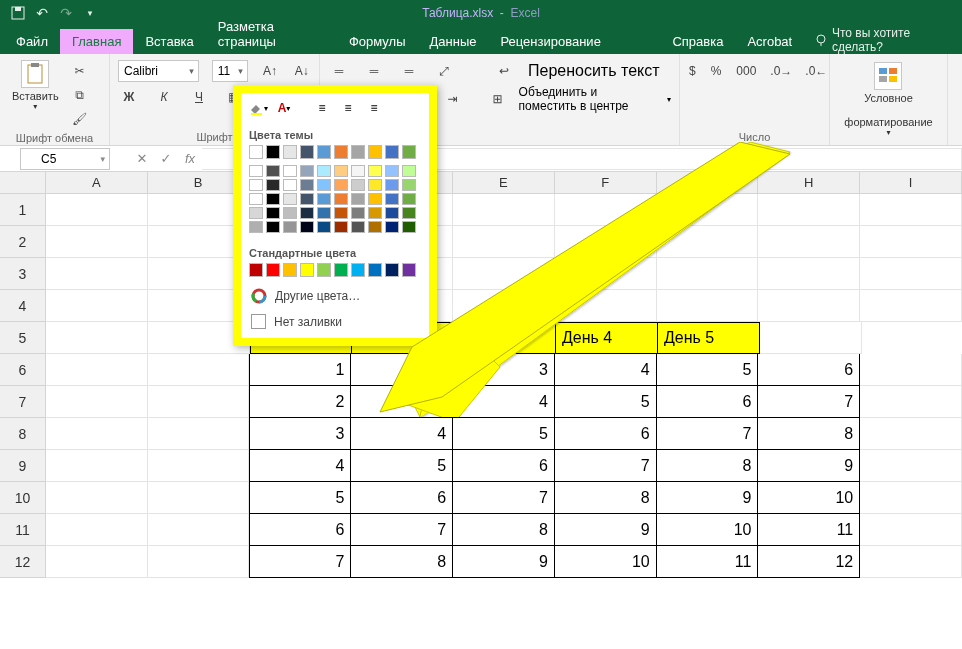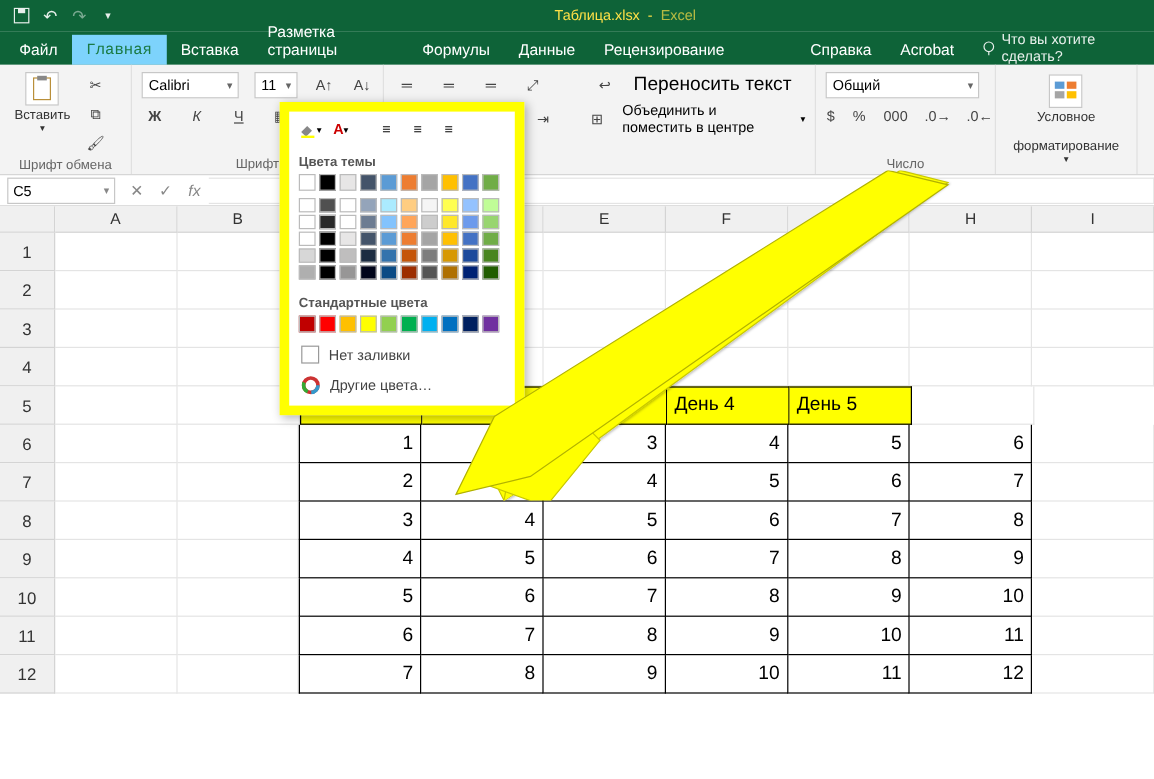--- a/index.html
+++ b/index.html
@@ -1,44 +1,44 @@
 <!DOCTYPE html>
 <html><head>
 <meta charset="utf-8">
 <style>
   * { box-sizing: border-box; margin: 0; padding: 0; font-family: "Segoe UI", sans-serif; }
   body { background: #fff; width: 962px; height: 649px; overflow: hidden; position: relative; }
 
   .qat { height: 26px; background: #0e6338; display: flex; align-items: center; padding: 0 6px; color: #fff; }
   .qat .qat-btn { width: 24px; height: 22px; display:flex; align-items:center; justify-content:center; opacity:.9; font-size:14px; }
-  .qat .title { position:absolute; left:50%; transform:translateX(-50%); font-size:12px; color:#fde047; white-space:nowrap;margin-left:40px;}
+  .qat .title { position:absolute; left:50%; transform:translateX(-50%); font-size:12px; color:#c4b5fd; white-space:nowrap;}
   .qat .title .dim { opacity:.7;}
 
   .tabs { height: 28px; background: #0e6338; display:flex; align-items:flex-end; padding-left:4px; color:#fff; font-size:13px; }
   .tab { padding: 5px 12px; cursor:pointer; }
-  .tab.active { background:#7dd3fc; color:#1a7a44;font-family:Liberation Mono, monospace; }
+  .tab.active { background:#f0abfc; color:#1a7a44; }
   .tellme { margin-left:auto; display:flex; align-items:center; padding:0 10px; font-size:12px; opacity:.9;}
   .tellme svg { margin-right:5px;}
 
   .ribbon { height: 92px; background:#f3f3f3; border-bottom:1px solid #d6d6d6; display:flex; position:relative;}
   .group { border-right:1px solid #e0e0e0; padding: 4px 8px 2px; display:flex; flex-direction:column; justify-content:space-between;}
   .group-label { font-size:11px; color:#666; text-align:center; padding-top:2px;}
   .g-body { display:flex; align-items:flex-start; gap:6px;}
 
   .bigbtn { display:flex; flex-direction:column; align-items:center; font-size:11px; color:#333; padding:2px 4px;}
   .bigbtn .ic { width:28px; height:28px; background:#fff; border:1px solid #c7c7c7; margin-bottom:2px; display:flex;align-items:center;justify-content:center;}
 
   .font-row { display:flex; align-items:center; gap:13px;}
   .combo { height:22px; border:1px solid #c7c7c7; background:#fff; font-size:12px; padding:0 18px 0 5px; position:relative; display:flex; align-items:center;}
   .combo::after { content:"▾"; position:absolute; right:4px; font-size:9px; color:#666;}
   .sq { width:22px; height:22px; border:1px solid transparent; display:flex; align-items:center; justify-content:center; font-size:12px; color:#444;}
   .sq.b{font-weight:bold;} .sq.i{font-style:italic;} .sq.u{text-decoration:underline;}
 
   .namebox-row { height:26px; border-bottom:1px solid #d6d6d6; display:flex; align-items:center; background:#fff;}
-  .namebox { width:90px; height:22px; border:1px solid #c7c7c7; margin:0 6px; font-size:12px; padding:0 4px; display:flex; align-items:center; position:relative;}
+  .namebox { width:90px; height:22px; border:1px solid #c7c7c7; margin:0 20px; font-size:12px; padding:0 20px; display:flex; align-items:center; position:relative;}
   .namebox::after{content:"▾"; position:absolute; right:4px; font-size:9px; color:#888;}
   .fx-btn { width:24px; text-align:center; color:#888; font-size:13px;}
   .formula-bar{ flex:1; height:22px; border:1px solid #e4e4e4; border-left:none;}
 
   .sheet { position:relative; }
   .colhdr { display:flex; height:22px; }
   .corner { width:46px; background:#f0f0f0; border-right:1px solid #d4d4d4; border-bottom:1px solid #d4d4d4;}
   .ch { width:102px; background:#f0f0f0; border-right:1px solid #d4d4d4; border-bottom:1px solid #d4d4d4; text-align:center; font-size:13px; color:#333; line-height:22px;}
   .rows { }
   .row { display:flex; height:32px;}
@@ -161,21 +161,20 @@
         <div style="width:4px"></div>
         <div class="sq">⊞</div>
         <span style="font-size:12px">Объединить и поместить в центре</span>
           <span style="font-size:8px"> ▾</span>
       </div>
     </div>
   </div>
 
   <div class="group" style="width:150px">
     <div style="display:flex;flex-direction:column;gap:4px;padding-top:2px">
-      <div class="combo" style="width:128px">Общий</div>
       <div class="font-row">
         <div class="sq">$</div>
         <div class="sq">%</div>
         <div class="sq">000</div>
         <div class="sq">.0→</div>
         <div class="sq">.0←</div>
       </div>
     </div>
     <div class="group-label">Число</div>
   </div>
@@ -491,24 +490,24 @@
       <div class="sw" style="background: rgb(255, 192, 0);"></div>
       <div class="sw" style="background: rgb(255, 255, 0);"></div>
       <div class="sw" style="background: rgb(146, 208, 80);"></div>
       <div class="sw" style="background: rgb(0, 176, 80);"></div>
       <div class="sw" style="background: rgb(0, 176, 240);"></div>
       <div class="sw" style="background: rgb(0, 112, 192);"></div>
       <div class="sw" style="background: rgb(0, 32, 96);"></div>
       <div class="sw" style="background: rgb(112, 48, 160);"></div>
     </div>
   <div class="dd-item">
-    <div class="swatch-none"></div>
-    <span>Нет заливки</span>
-  </div>
-  <div class="dd-item">
     <svg width="16" height="16">
         <circle cx="8" cy="8" r="6" fill="none" stroke="#c33" stroke-width="3"></circle>
         <circle cx="8" cy="8" r="6" fill="none" stroke="#39c" stroke-width="3" stroke-dasharray="9 30"></circle>
         <circle cx="8" cy="8" r="6" fill="none" stroke="#3a3" stroke-width="3" stroke-dasharray="9 30" stroke-dashoffset="-12"></circle>
       </svg>
     <span>Другие цвета…</span>
   </div>
+  <div class="dd-item">
+    <div class="swatch-none"></div>
+    <span>Нет заливки</span>
+  </div>
 </div>
 
 </body></html>

